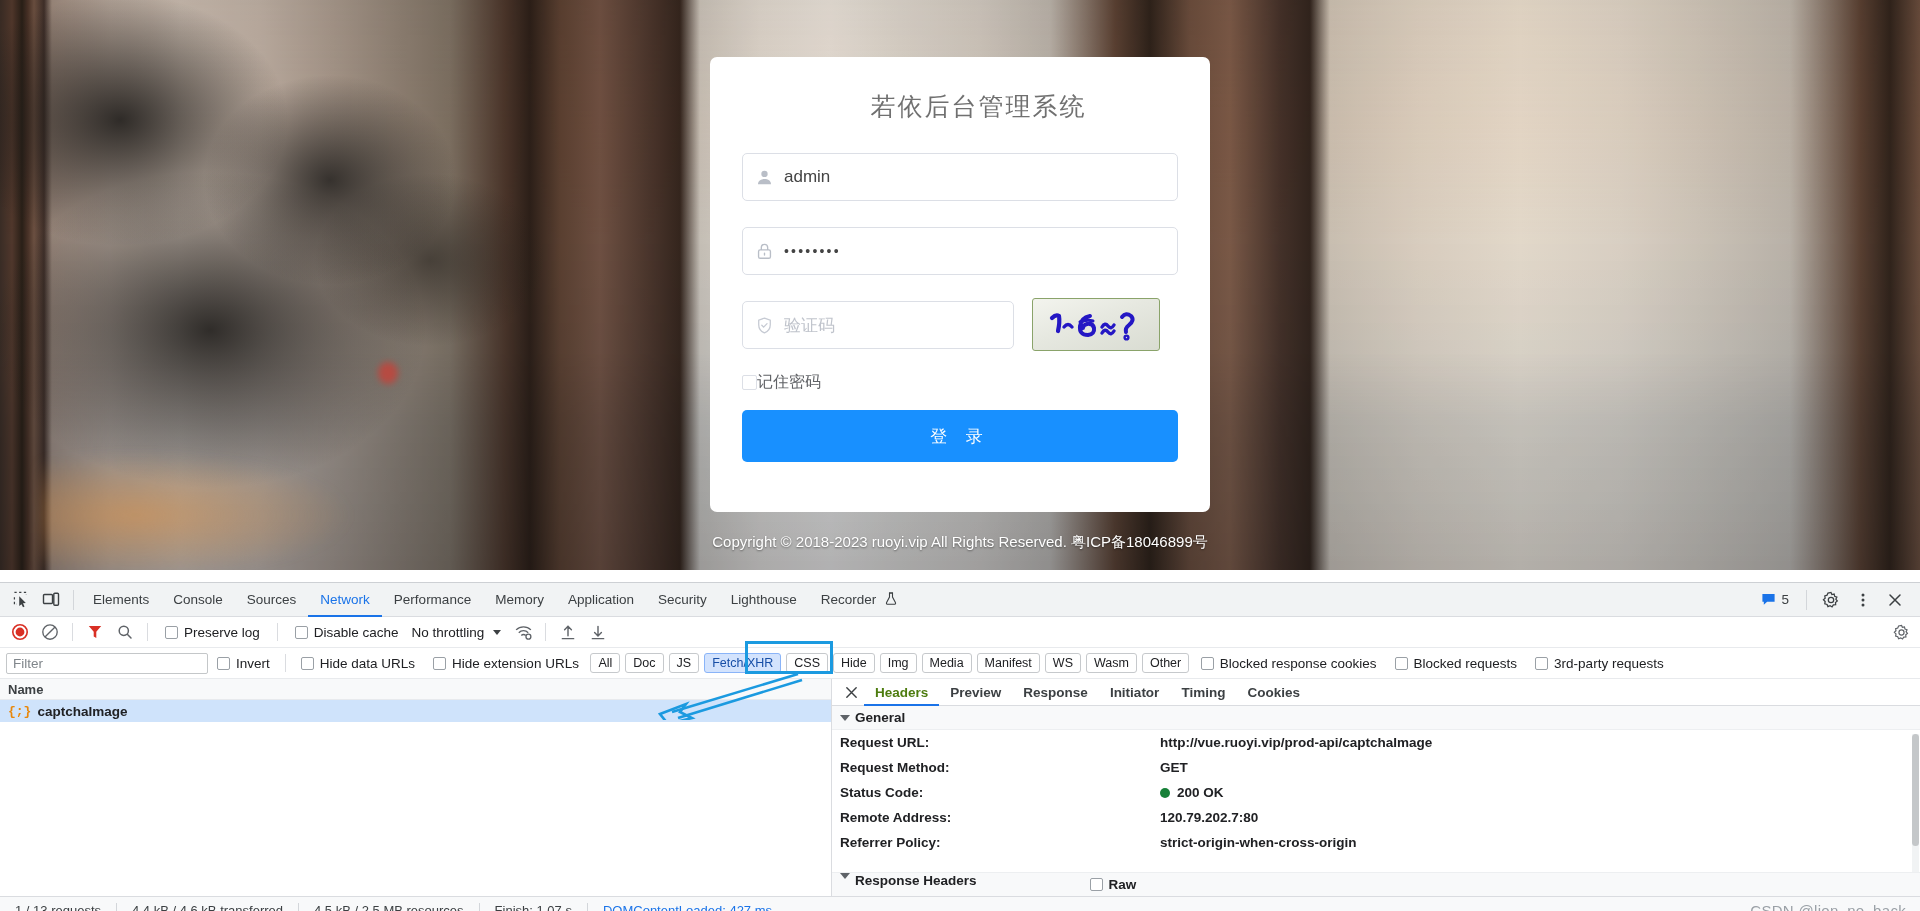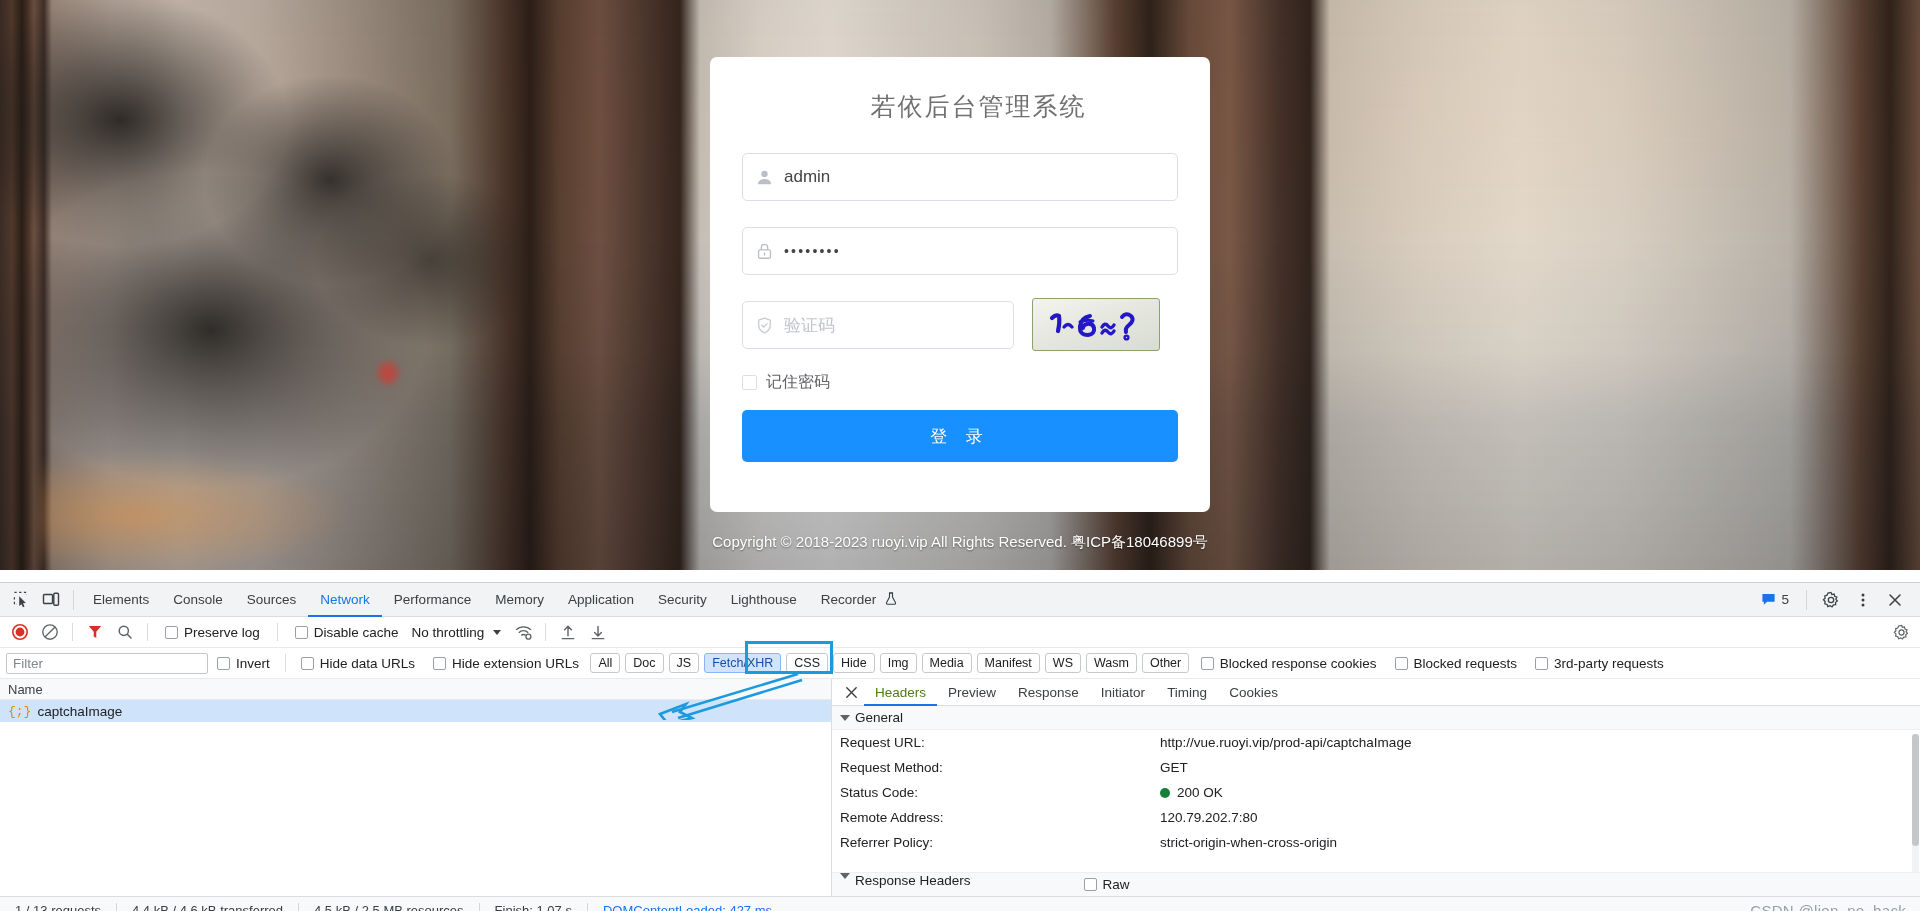--- a/index.html
+++ b/index.html
@@ -89,21 +89,21 @@
   .captcha-box {
     position: absolute; left: 322px; top: 241px; width: 128px; height: 53px;
     border: 1px solid #8aa36a; border-radius: 3px; overflow: hidden;
     background: linear-gradient(160deg,#f3f4ee 0%,#e6e8e0 45%,#d9dcd2 100%);
     display: flex; align-items: center; justify-content: center;
   }
   .captcha-box svg { display: block; }
 
   .remember {
     position: absolute; left: 32px; top: 315px;
-    display: flex; align-items: center; gap: 9px; justify-content: center;
+    display: flex; align-items: center;  justify-content: center;
   }
   .cbx-sq {
     width: 15px; height: 15px; border: 1px solid #dcdfe6; border-radius: 2px; background: #fff;
   }
   .remember .lbl { font-size: 16px; color: #606266; }
 
   .login-btn {
     position: absolute; left: 32px; top: 353px; width: 436px; height: 52px;
     background: #1890ff; border: none; border-radius: 5px;
     color: #fff; font-size: 17px; letter-spacing: 7px;
@@ -175,21 +175,21 @@
   .type-chip.sel { background: #d3e3fd; border-color: #8ab4f8; color: #174ea6; }
 
   
   .anno-box {
     position: absolute; left: 745px; top: -7px; width: 88px; height: 33px;
     border: 3.5px solid #1b9ae0; pointer-events: none;
   }
   .anno-arrow { position: absolute; left: 650px; top: 14px; width: 200px; height: 58px; pointer-events: none; }
 
   
-  .dt-body { display: flex; height: 217px; }
+  .dt-body { display: flex; height: 217px; font-weight: bold; }
   .req-pane { width: 832px; border-right: 1px solid #dadce0; background: #fff; }
   .req-head {
     height: 21px; line-height: 21px; padding-left: 8px; font-size: 13px; color: #3c4043;
     background: #f8f9fa; border-bottom: 1px solid #e8eaed;
   }
   .req-row {
     height: 22px; display: flex; align-items: center; gap: 6px; padding-left: 8px;
     background: #cfe3fb; font-size: 13.5px; color: #202124; cursor: pointer;
   }
   .json-ic { color: #e8870b; font-size: 13px; font-family: "Liberation Mono", monospace; }

